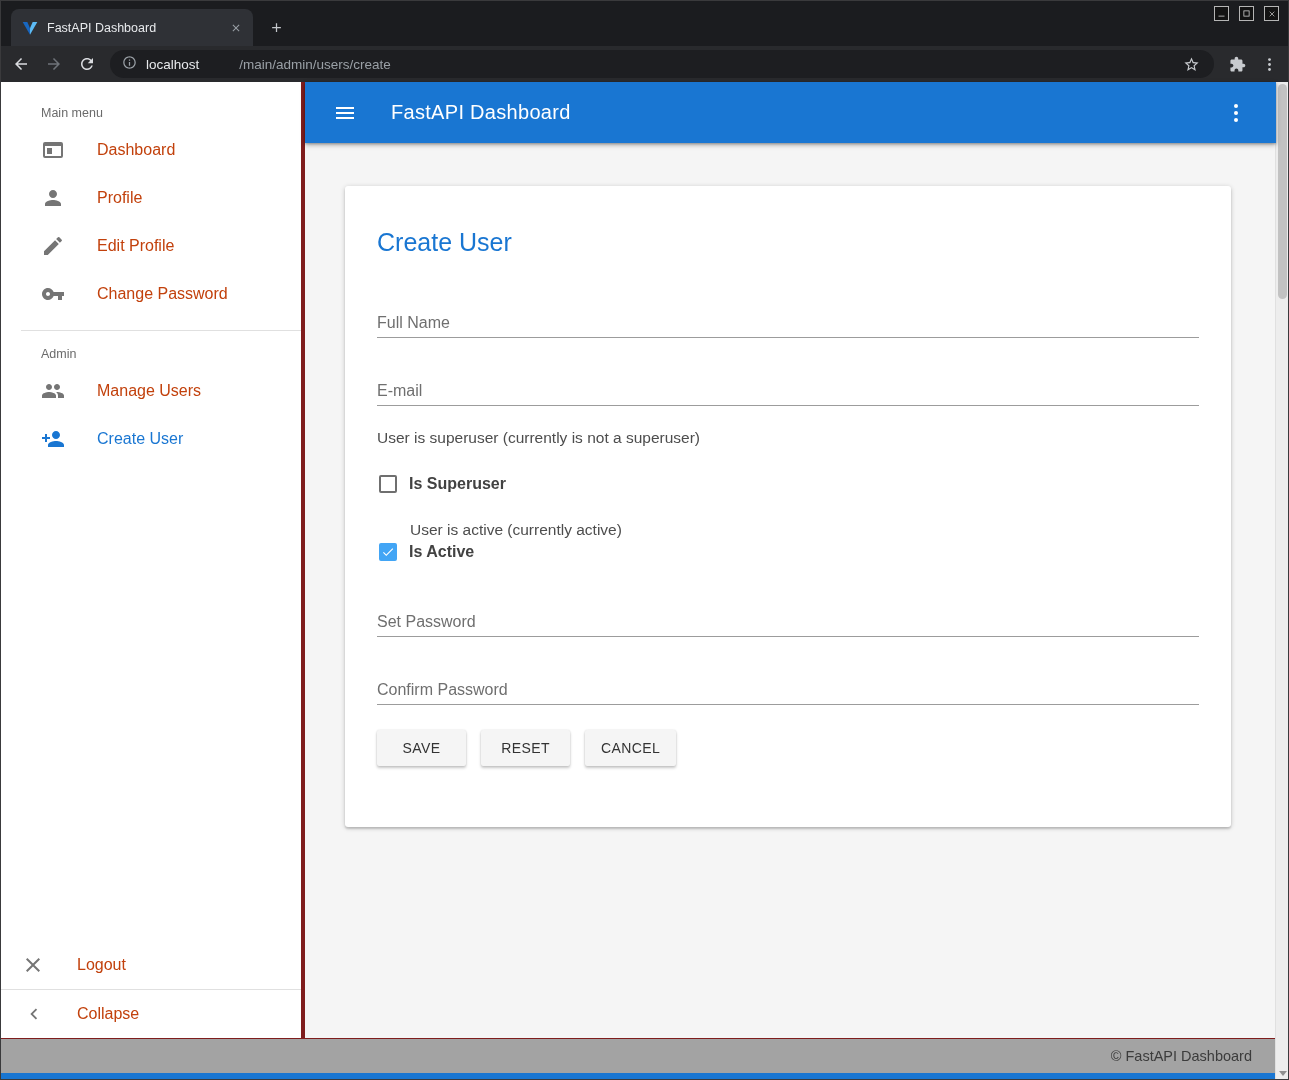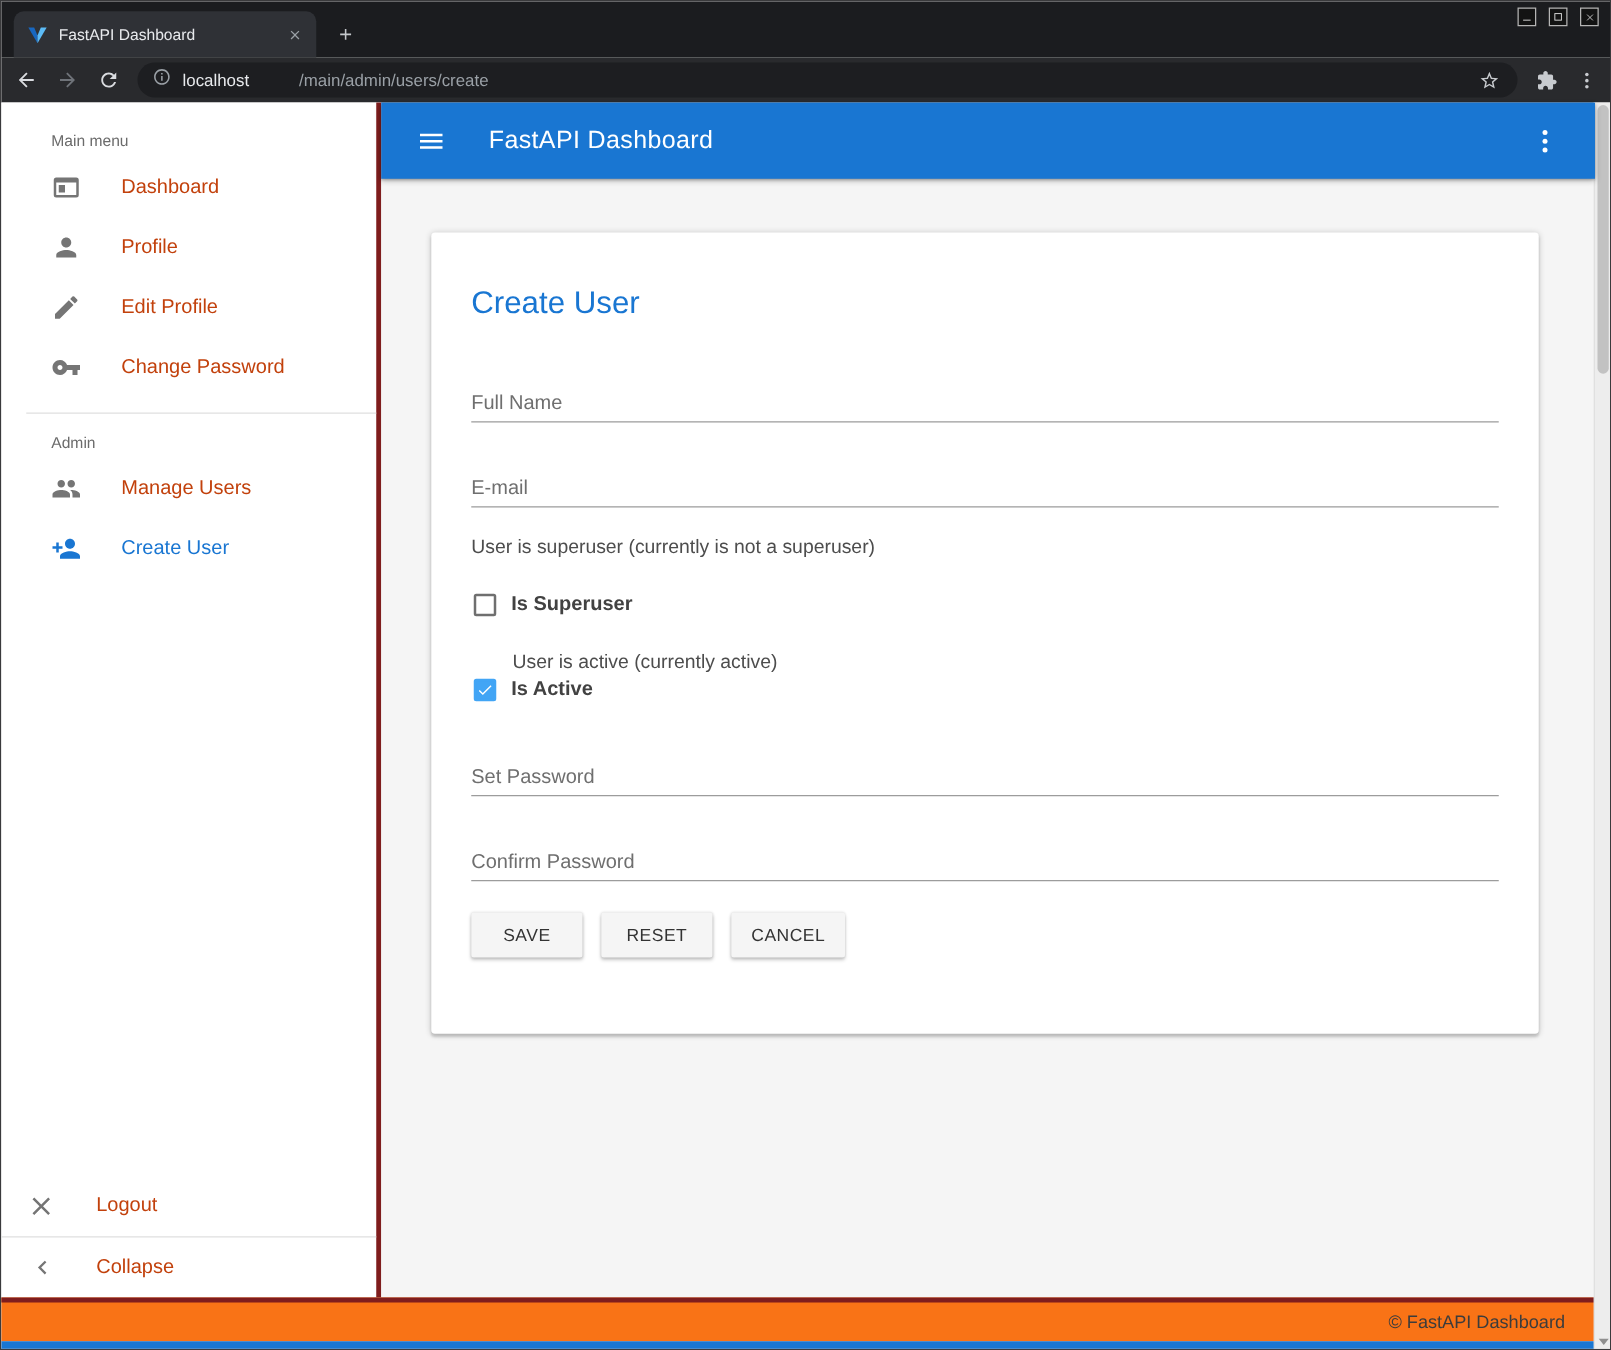--- a/index.html
+++ b/index.html
@@ -112,21 +112,21 @@
   .btn {
     min-width:89px; height:36px; padding:0 16px; margin-right:15px;
     background:#f5f5f5; border:none; border-radius:2px; cursor:pointer;
     box-shadow:0 2px 3px rgba(0,0,0,.22), 0 0 2px rgba(0,0,0,.12);
     font-family:inherit; font-size:14px; font-weight:500; color:#333; letter-spacing:.4px;
   }
 
   
   .footer {
     position:absolute; left:0; top:1037px; width:1275px; height:35px;
-    background:#f97316; border-top:4px solid #7f1d1d;
+    background:#a3a3a3; border-top:1px solid #7f1d1d;
     display:flex; align-items:center; justify-content:flex-end;
     padding-right:24px; font-size:14.5px; color:#3c3c3c;
   }
   .accent { position:absolute; left:0; top:1072px; width:1275px; height:7px; background:#1976d2; }
 
   
   .vscroll {
     position:absolute; left:1274px; top:81px; width:14px; height:998px;
     background:#ededed; border-left:1px solid #e0e0e0; cursor:default;
   }

